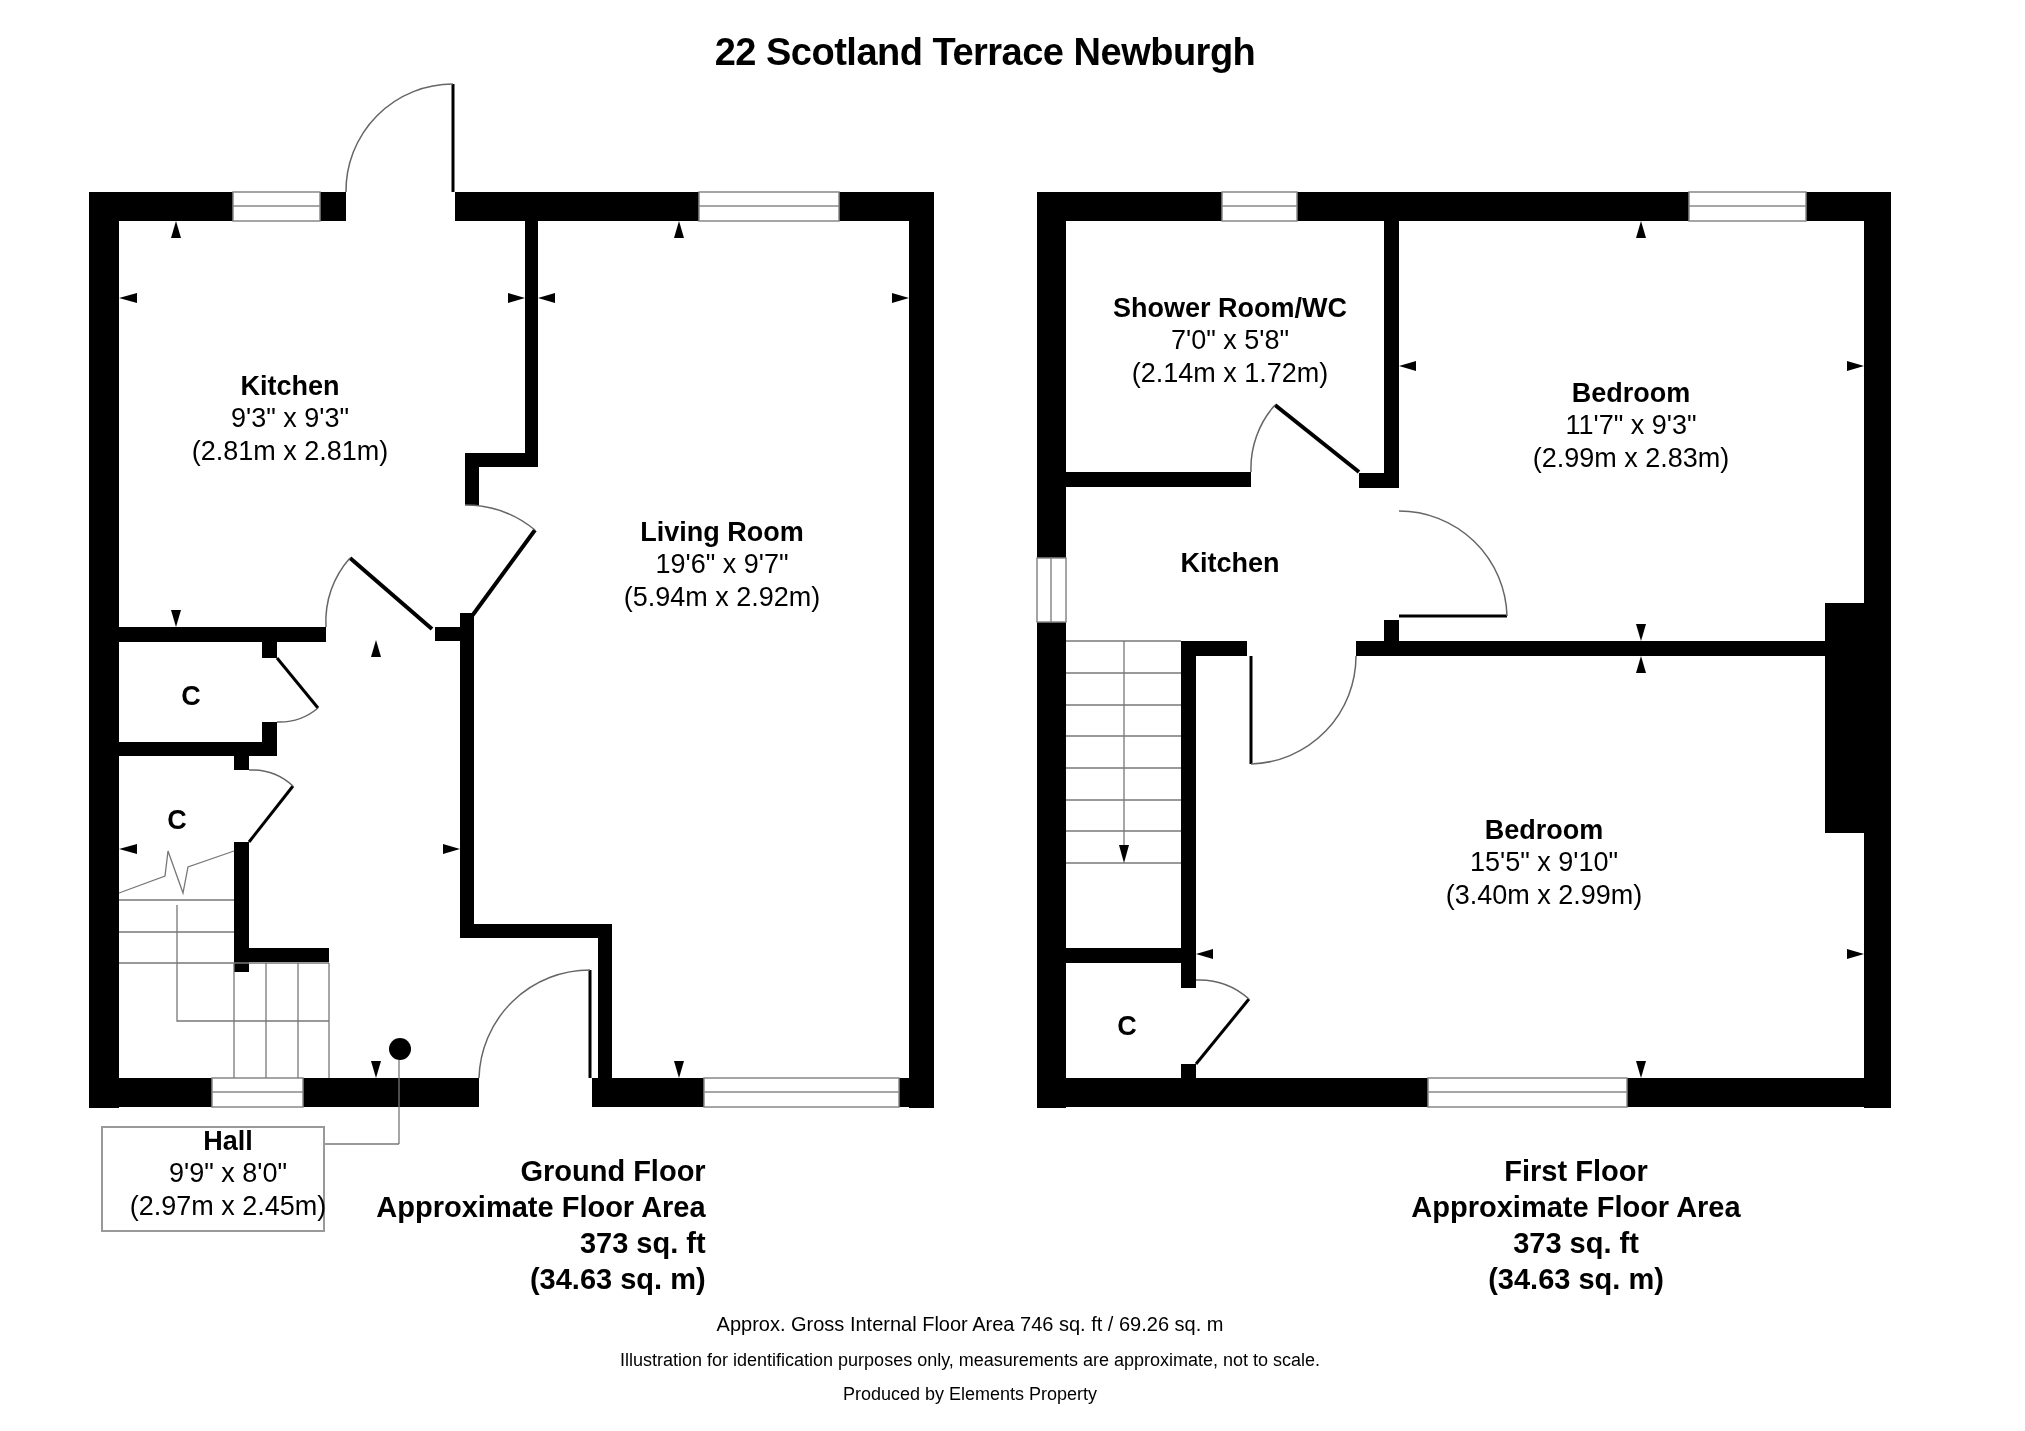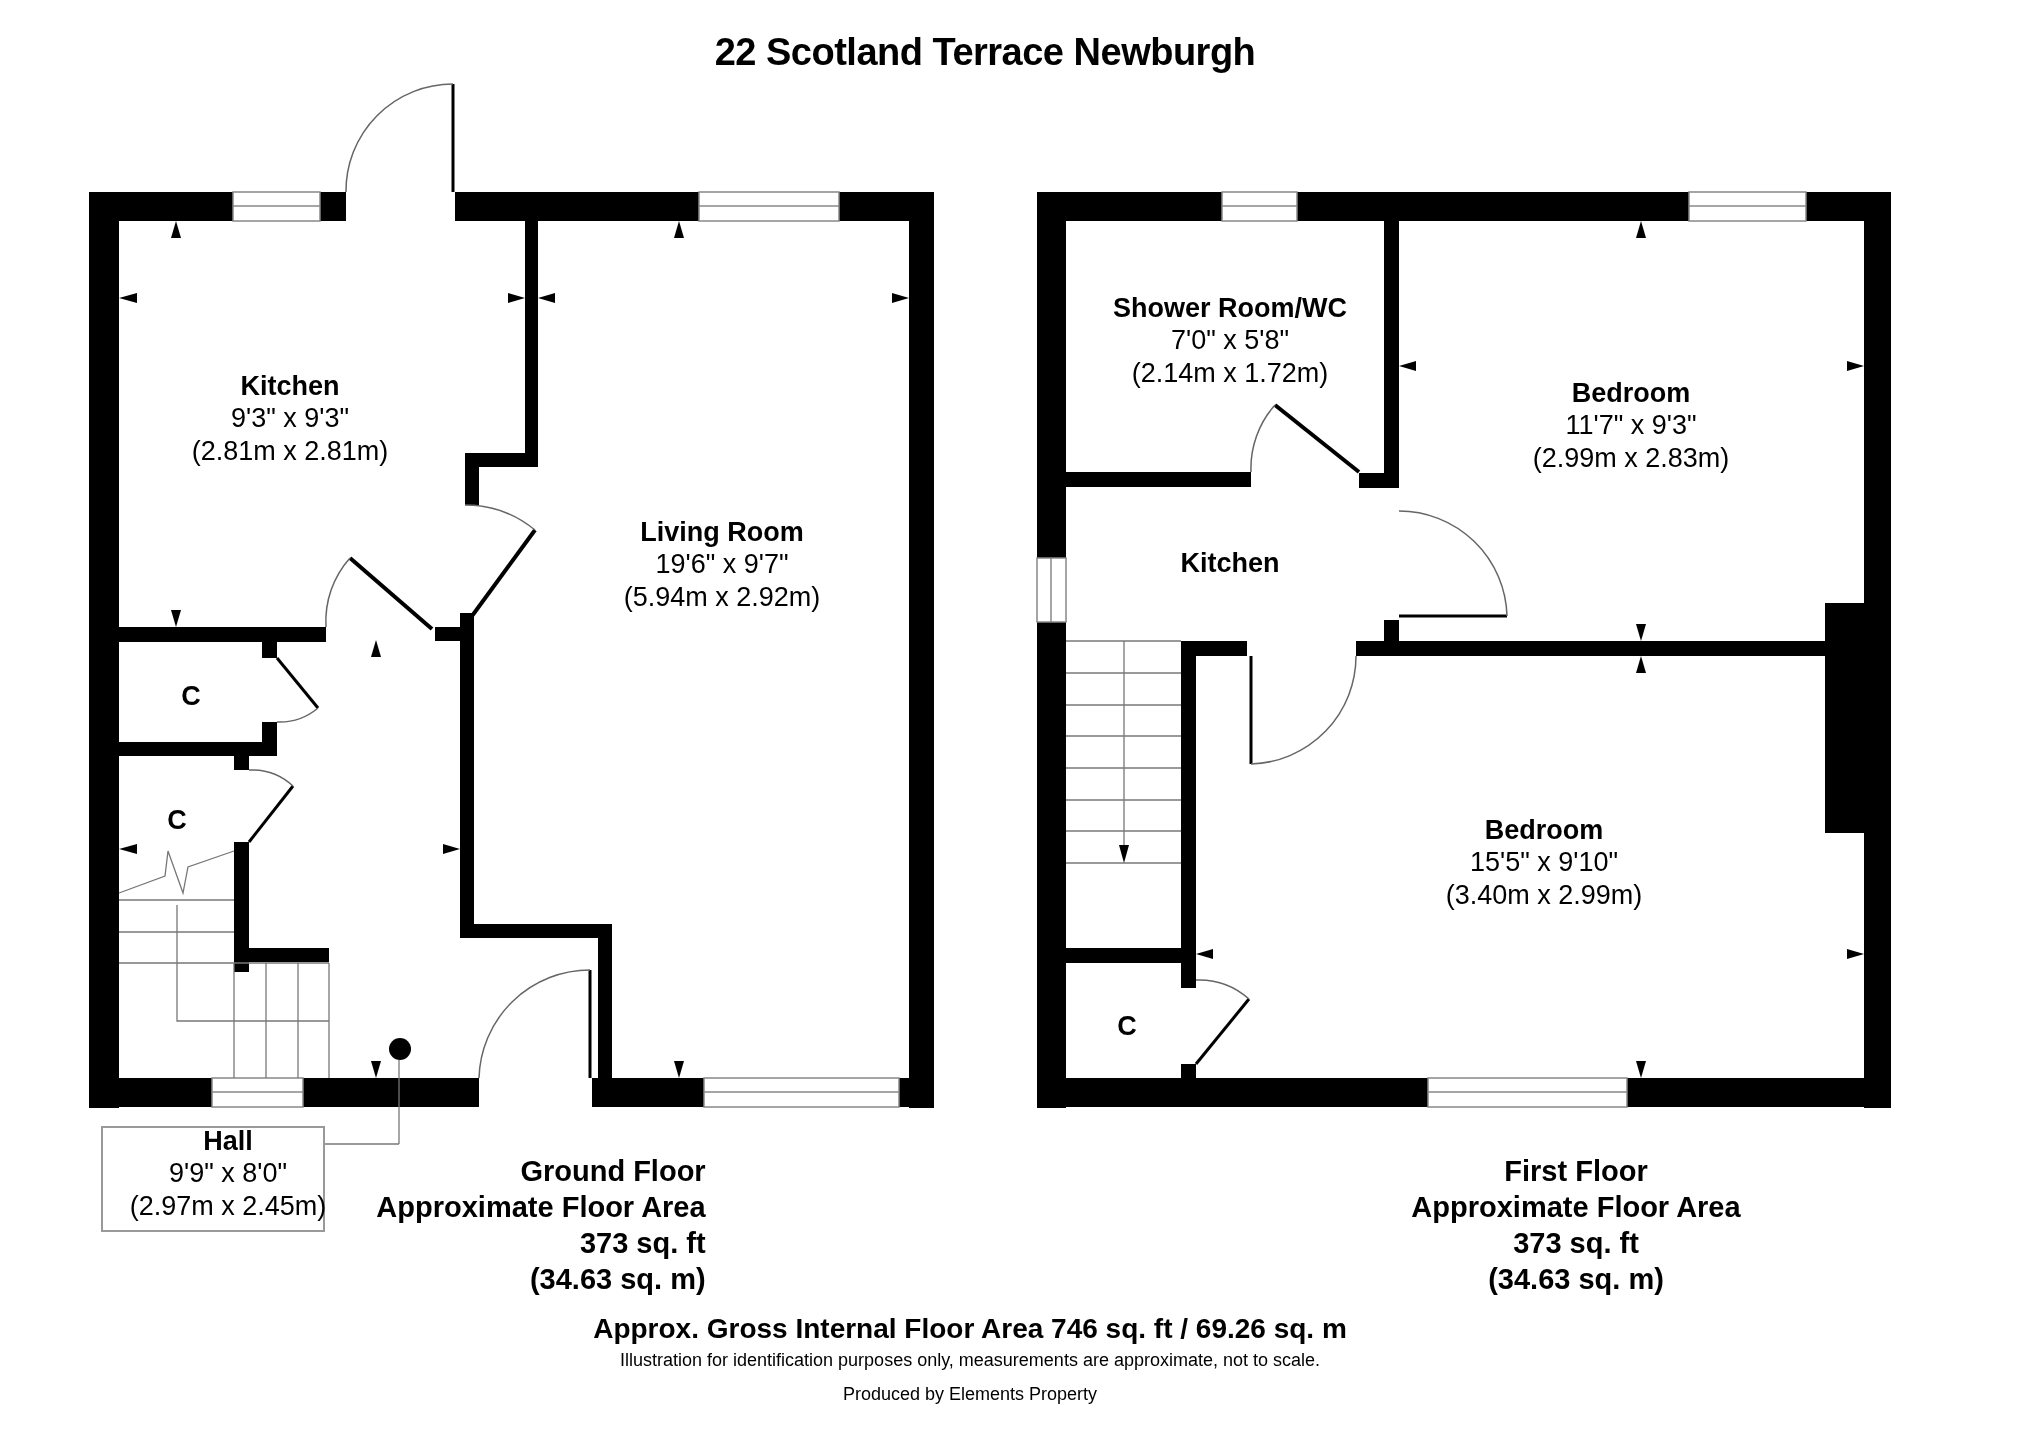--- a/index.html
+++ b/index.html
@@ -4,21 +4,21 @@
 <style>
   html, body { margin:0; padding:0; background:#ffffff; }
   body { width:2025px; height:1431px; position:relative; overflow:hidden; font-family:"Liberation Sans", sans-serif; color:#000; }
   svg.plan { position:absolute; left:0; top:0; }
   .t { position:absolute; text-align:center; white-space:nowrap; transform:translateX(-50%); line-height:1.2; }
   .b { font-weight:bold; }
   .title { font-size:38px; font-weight:bold; letter-spacing:-0.5px;margin-left:15px; }
   .rn { font-size:27px; font-weight:bold; }
   .rd { font-size:27px; }
   .fa { font-size:29px; font-weight:bold; line-height:36px; }
-  .gross { font-size:28px; font-weight:bold; }
+  .gross { font-size:20px; font-weight:normal; }
   .note { font-size:18px; }
   .hallbox { position:absolute; left:101px; top:1126px; width:224px; height:106px; border:2px solid #999; box-sizing:border-box; }
 </style>
 </head>
 <body>
 
 <svg class="plan" width="2025" height="1431" viewBox="0 0 2025 1431" xmlns="http://www.w3.org/2000/svg">
 
   <g fill="#000">
 

